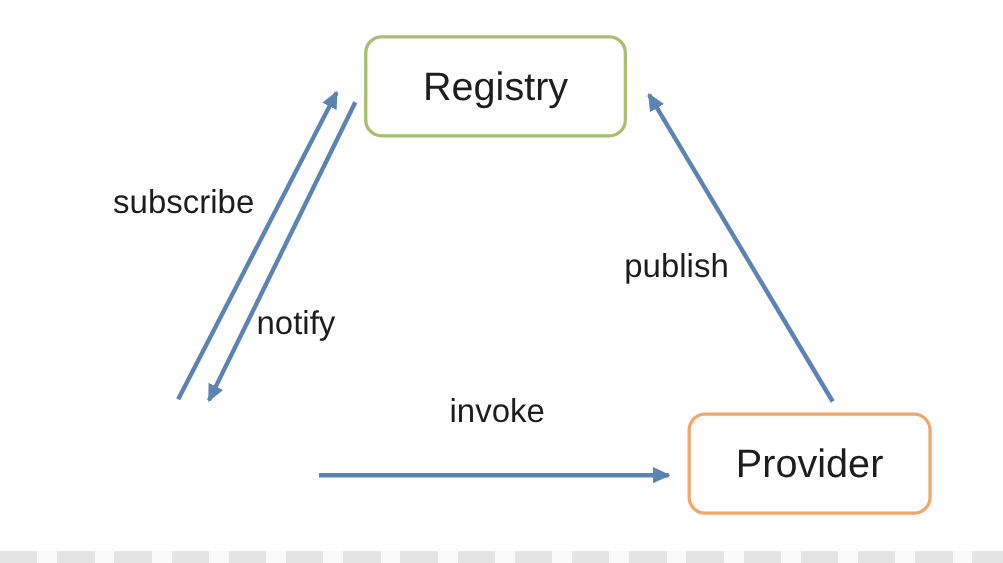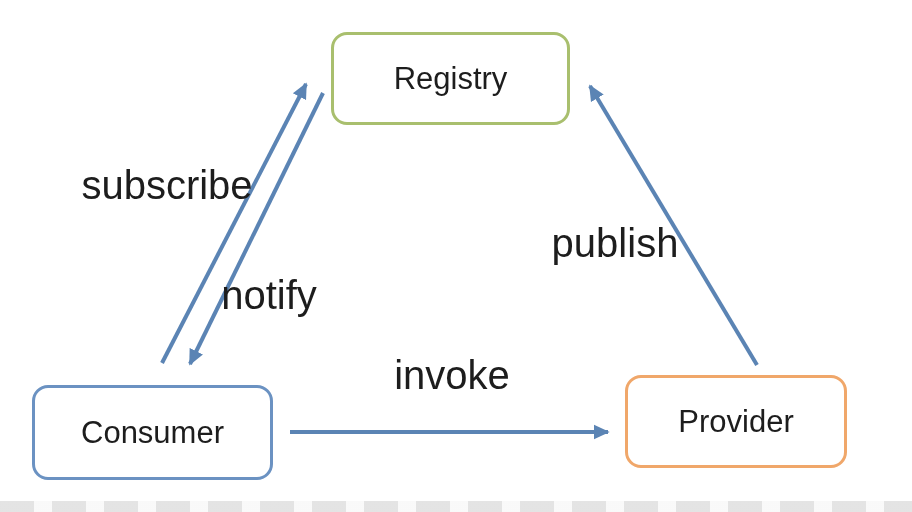--- a/index.html
+++ b/index.html
@@ -26,42 +26,42 @@
     fill: none;
   }
   .node {
     position: absolute;
     box-sizing: border-box;
     background: #ffffff;
     border-radius: 16px;
     display: flex;
     align-items: center;
     justify-content: center;
-    font-size: 31px;
+    font-size: 36px;
     color: var(--text-color, #1d1d1d);
   }
   #node-registry {
     left: 331px; top: 32px;
     width: 239px; height: 93px;
     border: 3.5px solid var(--registry-border, #a9bf6e);
   }
   #node-consumer {
     left: 32px; top: 385px;
     width: 241px; height: 95px;
     border: 3.5px solid var(--consumer-border, #6b92c2);
   }
   #node-provider {
     left: 625px; top: 375px;
     width: 222px; height: 93px;
     border: 3.5px solid var(--provider-border, #f0a76a);
   }
   .edge-label {
     position: absolute;
     transform: translate(-50%, -50%);
-    font-size: 40px;
+    font-size: 30px;
     color: var(--text-color, #1d1d1d);
     white-space: nowrap;
   }
   #label-subscribe { left: 167px; top: 185px; }
   #label-notify    { left: 269px; top: 295px; }
   #label-publish   { left: 615px; top: 243px; }
   #label-invoke    { left: 452px; top: 375px; }
   #bottom-artifact-strip {
     position: absolute;
     left: 0; bottom: 0;
@@ -88,23 +88,20 @@
     <line class="edge-line" x1="162" y1="363" x2="306" y2="84" marker-end="url(#arrowhead)"></line>
     <line class="edge-line" x1="323" y1="93" x2="190" y2="364" marker-end="url(#arrowhead)"></line>
     <line class="edge-line" x1="757" y1="365" x2="590" y2="86" marker-end="url(#arrowhead)"></line>
     <line class="edge-line" x1="290" y1="432" x2="608" y2="432" marker-end="url(#arrowhead)"></line>
   </svg>
 
   <div class="node" id="node-registry">
     <span>Registry</span>
   </div>
 
-  <div class="node" id="node-consumer">
-    <span>Consumer</span>
-  </div>
 
   <div class="node" id="node-provider">
     <span>Provider</span>
   </div>
 
   <div class="edge-label" id="label-subscribe">subscribe</div>
   <div class="edge-label" id="label-publish">publish</div>
   <div class="edge-label" id="label-notify">notify</div>
   <div class="edge-label" id="label-invoke">invoke</div>
 

